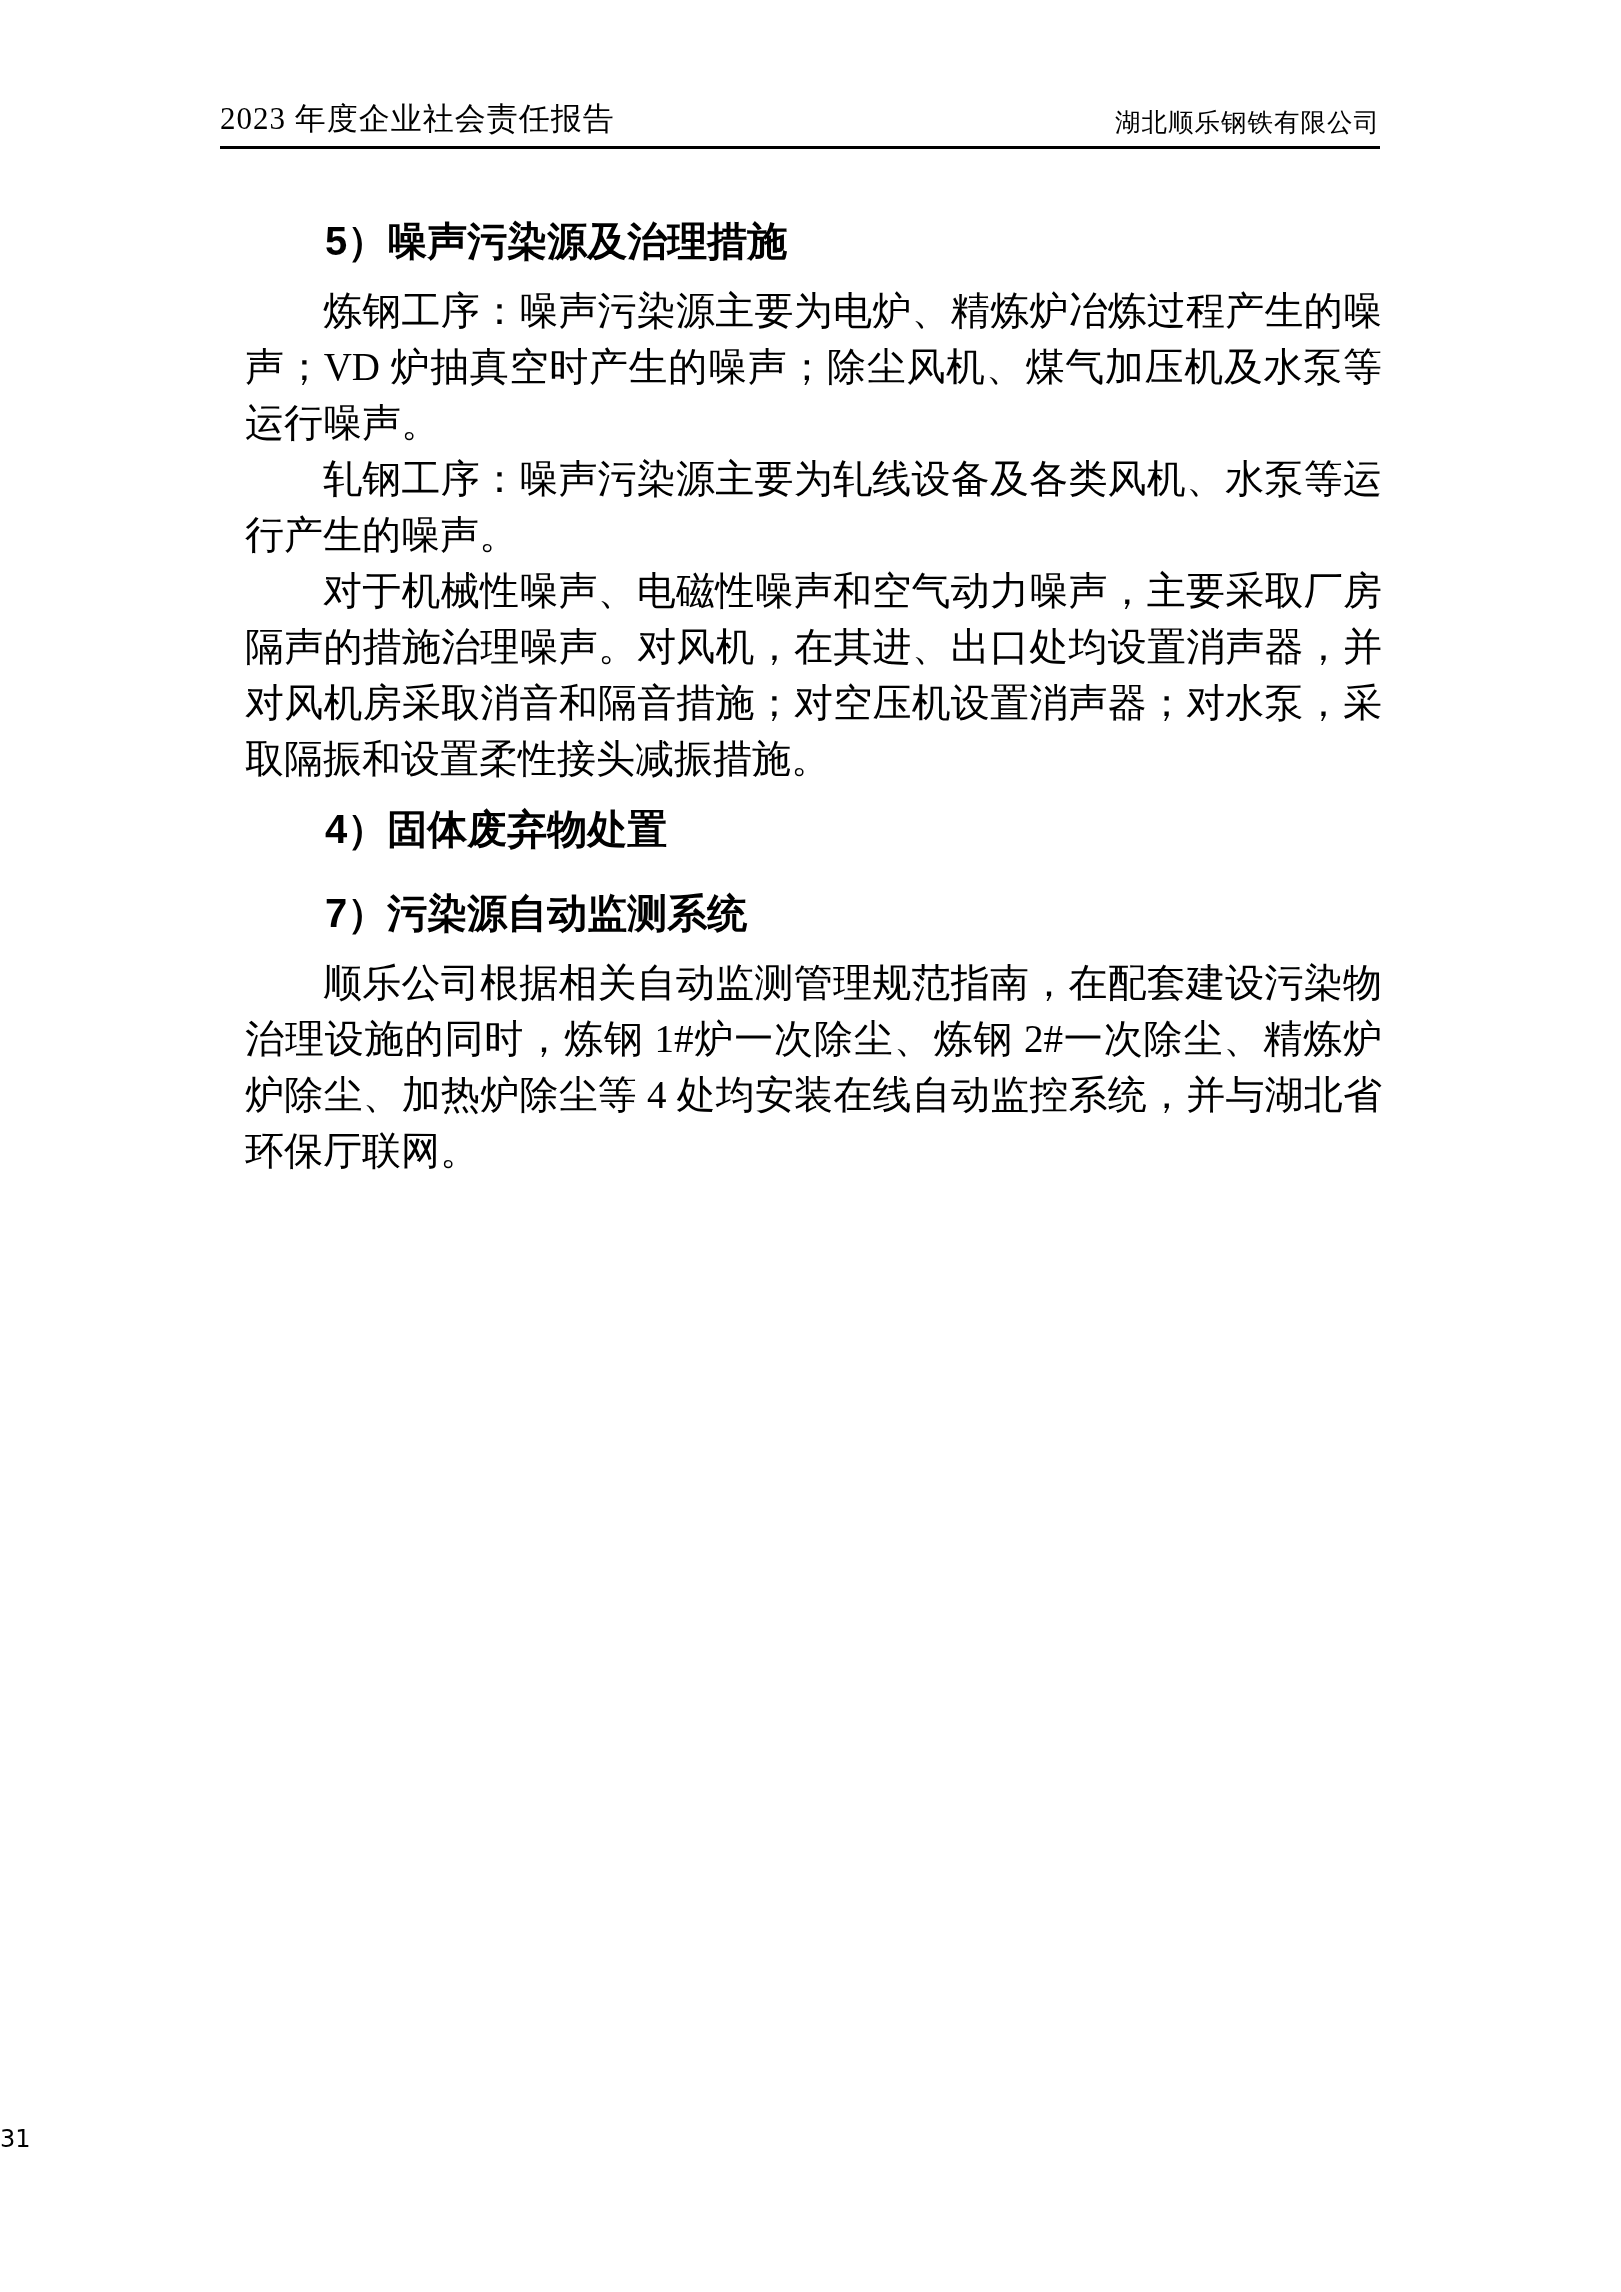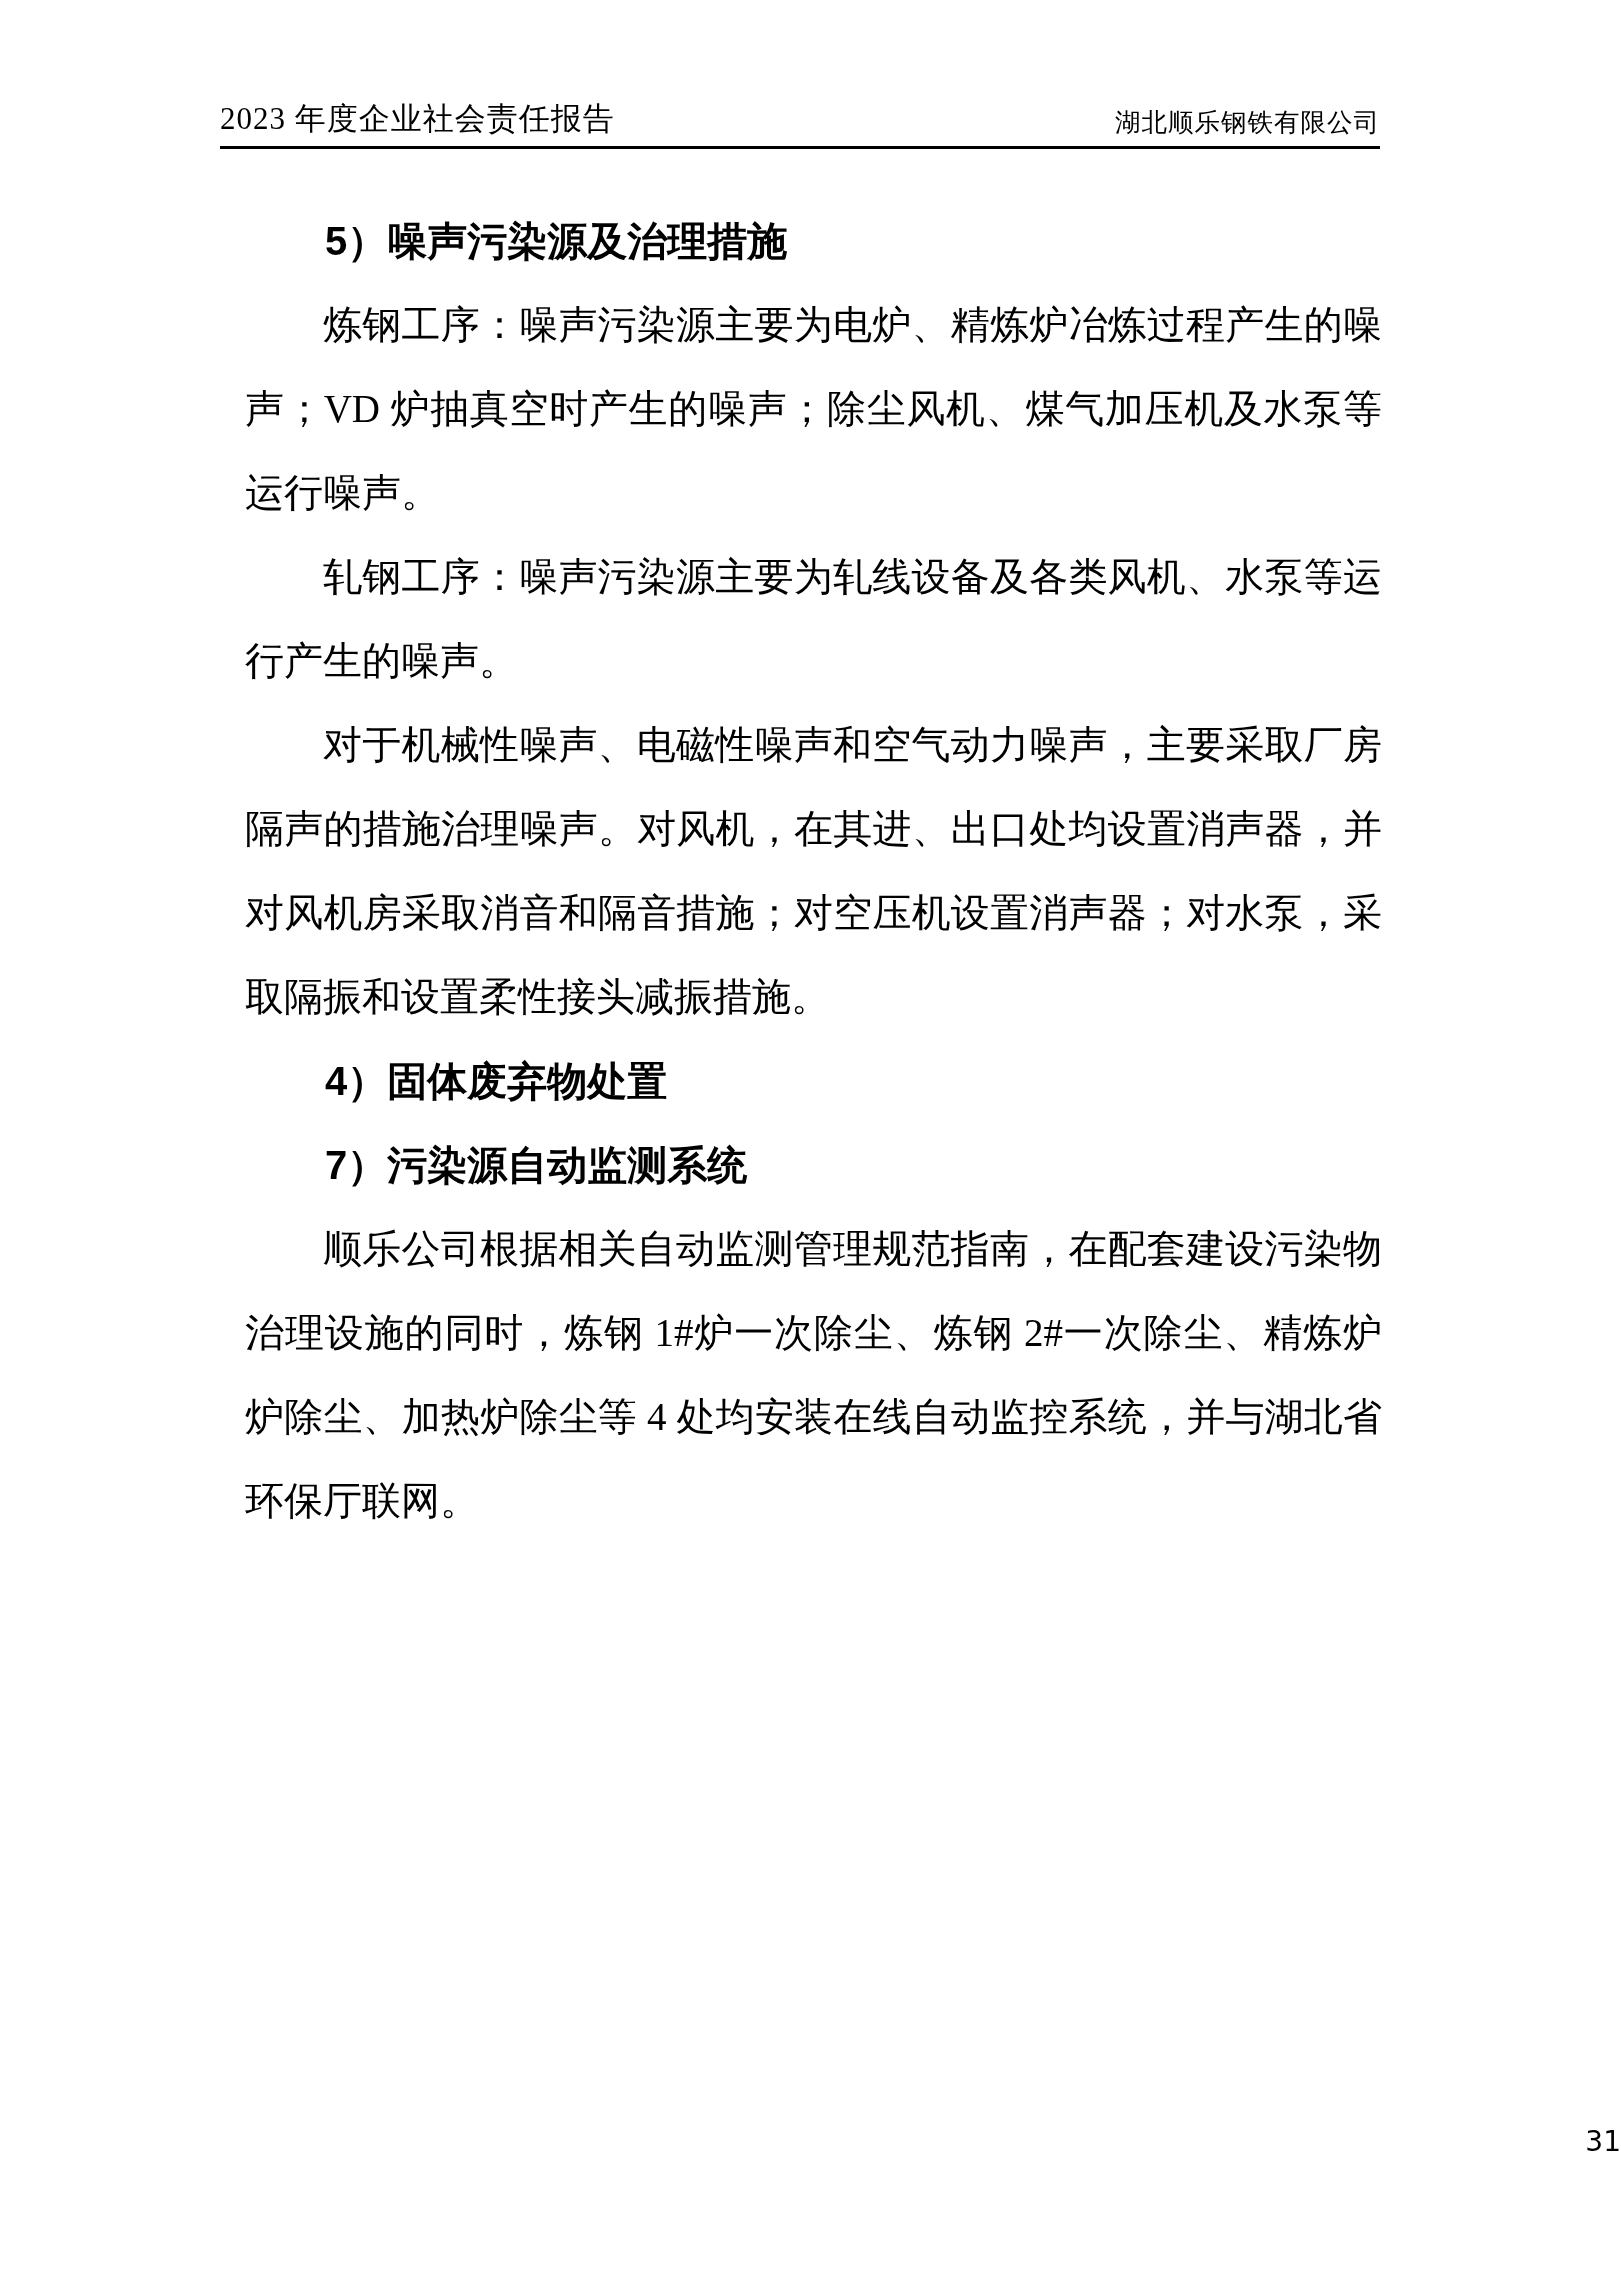--- a/index.html
+++ b/index.html
@@ -32,42 +32,42 @@
 
   
   .content {
     position: absolute;
     top: 199px;
     left: 245px;
     width: 1137px;
   }
   .content .para {
     font-size: 39px;
-    line-height: 84px;
+    line-height: 56px;
     text-align: justify;
     text-indent: 2em;
     font-family: "Liberation Serif", "DejaVu Serif", serif;
   }
   .content .heading {
     font-size: 40px;
     line-height: 84px;
     font-weight: 700;
     text-indent: 2em;
     text-align: left;
     font-family: "Liberation Sans", "DejaVu Sans", sans-serif;
   }
 
   
   .page-footer {
     position: absolute;
     top: 2125px;
     left: 0;
     width: 100%;
-    text-align: right;
-    font-size: 28px;
+    text-align: left;
+    font-size: 24px;
     font-family: "DejaVu Sans", "Liberation Sans", sans-serif;
   }
 </style>
 </head>
 <body>
 
 <div class="page">
 
   <div class="page-header">
     <span class="hdr-left">2023 年度企业社会责任报告</span>

